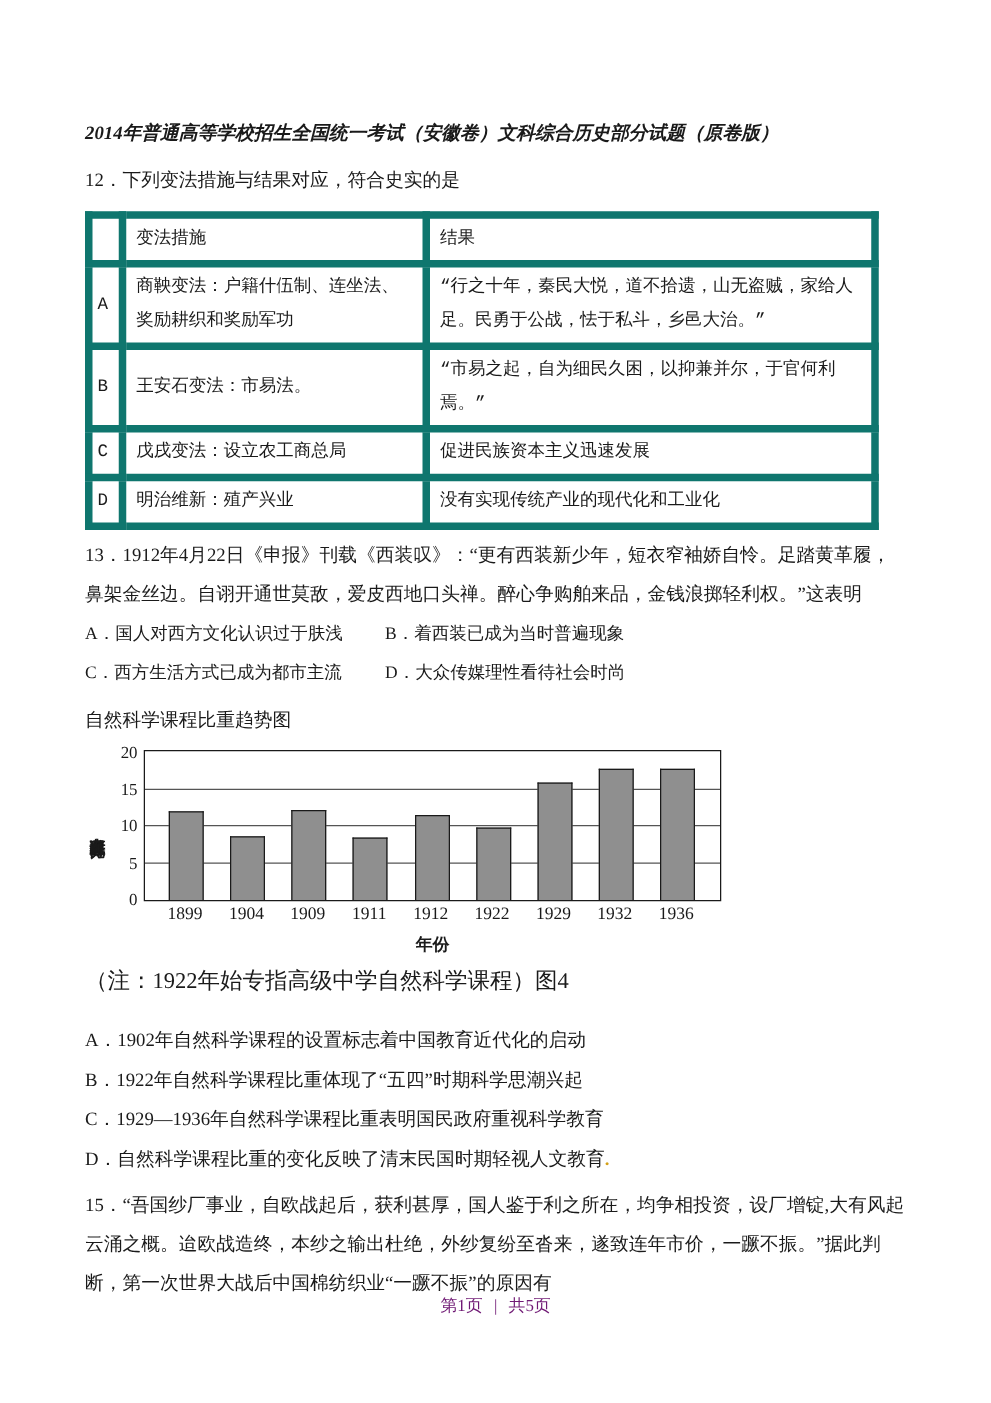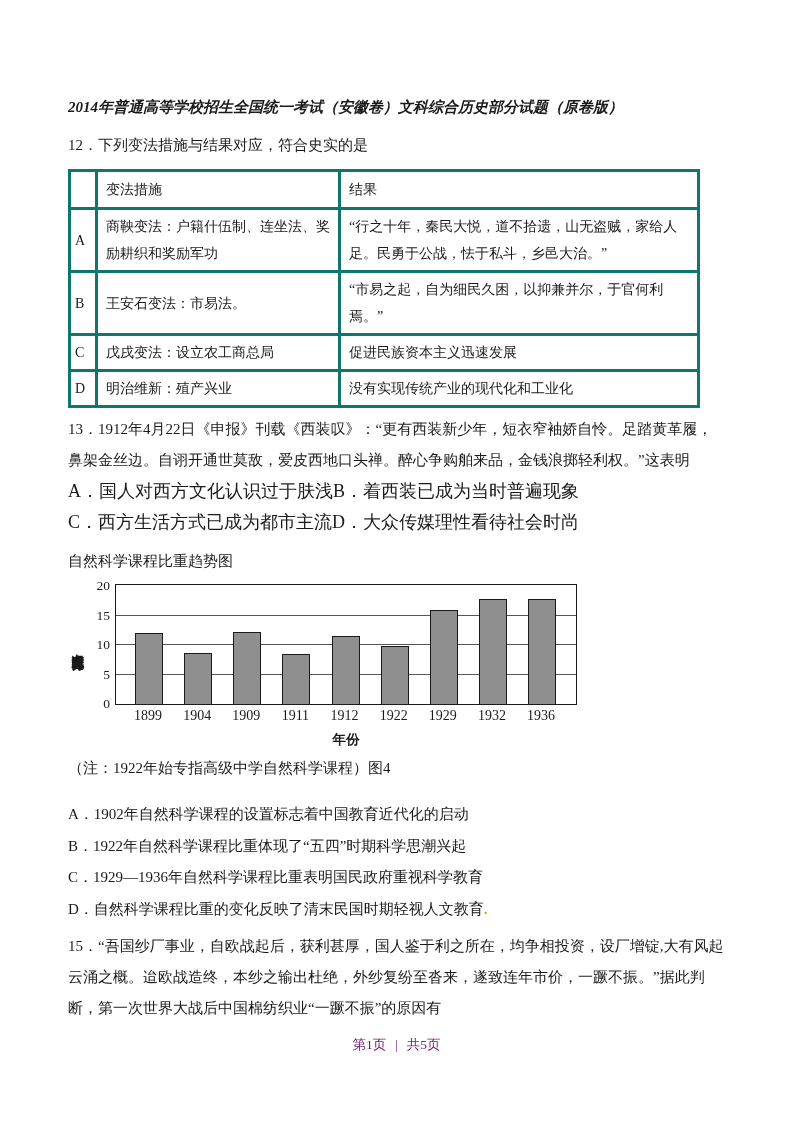--- a/index.html
+++ b/index.html
@@ -23,34 +23,35 @@
   }
   .para { font-size: 15px; line-height: 31px; margin: 0; }
   .stem-q12 { margin-bottom: 8px; }
 
   
   .q12-table {
     border-collapse: collapse; table-layout: fixed;
     width: 629px; font-size: 14px;
   }
   .q12-table td {
-    border: 3px solid #0f766e;
+    border: 6px solid #0f766e;
     padding: 3px 8px;
     line-height: 27px;
     vertical-align: middle;
+    font-family: Liberation Mono, monospace;
   }
   .q12-table .c1 { width: 27px; padding: 3px 4px; }
   .q12-table .c2 { width: 243px; }
   .q12-table .c3 { width: 359px; }
   .q12-table tr.hd  td { height: 38px; }
   .q12-table tr.ra  td { height: 62px; }
   .q12-table tr.rsm td { height: 36px; }
 
   
-  .optrow { display: flex; font-size: 18px; line-height: 31px; }
+  .optrow { display: flex; font-size: 14px; line-height: 31px; }
   .optrow .opt-first { flex: 0 0 240px; white-space: nowrap; }
   .optrow .opt-second { flex: 1; white-space: nowrap; }
   .optline { font-size: 15px; line-height: 31.5px; white-space: nowrap; }
   .accent-dot { font-weight: bold; }
 
   .q13-block { margin-top: 6px; }
   .q14-block { margin-top: 8px; }
   .chart-caption { font-size: 15px; line-height: 30px; margin-top: 8px; }
 
   
@@ -74,21 +75,21 @@
     position: absolute; left: 0; right: 0; height: 0;
     border-top: 1px solid #555; z-index: 0;
   }
   .bar {
     position: absolute; bottom: 0; width: 28px; z-index: 1;
   }
   .xticks { position: relative; width: 462px; height: 24px; font-size: 14px; }
   .xtick { position: absolute; top: 3px; width: 50px; text-align: center; }
   .xlabel { width: 462px; text-align: center; font-size: 13.5px; margin-top: 2px; font-weight: bold; }
 
-  .note-line { font-size: 15px; line-height: 31px; margin-top: 4px; }
+  .note-line { font-size: 18px; line-height: 31px; margin-top: 4px; }
   .q15-block { margin-top: 6px; line-height: 30px; }
 
   .footer {
     position: absolute; top: 1036px; left: 0; width: 793px;
     text-align: center; font-size: 13.5px; color: #701a75;
   }
   .footer .sep { margin: 0 9px; }
 </style>
 </head>
 <body>

